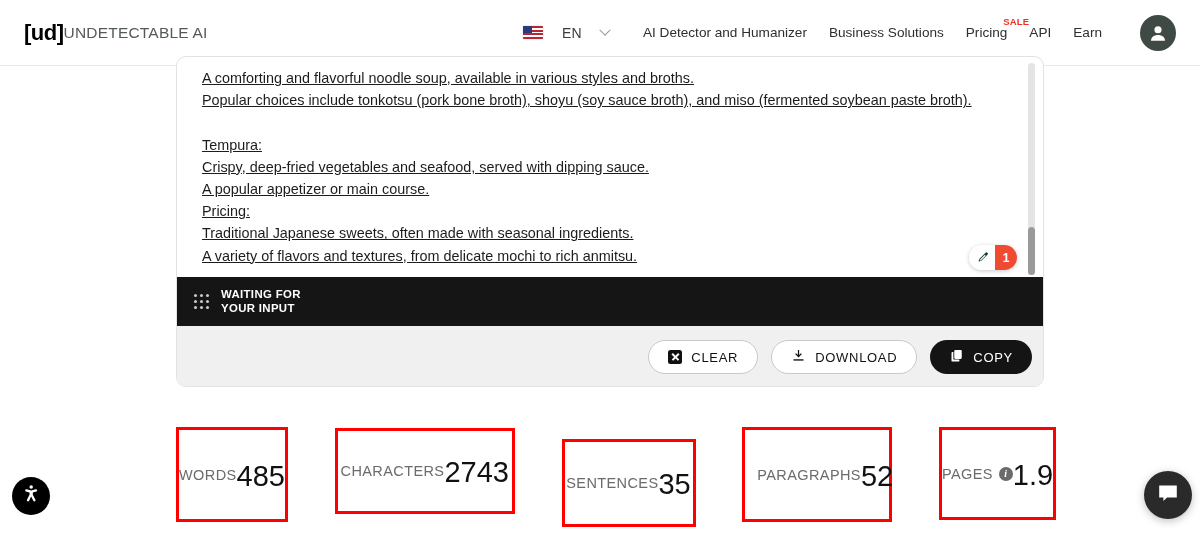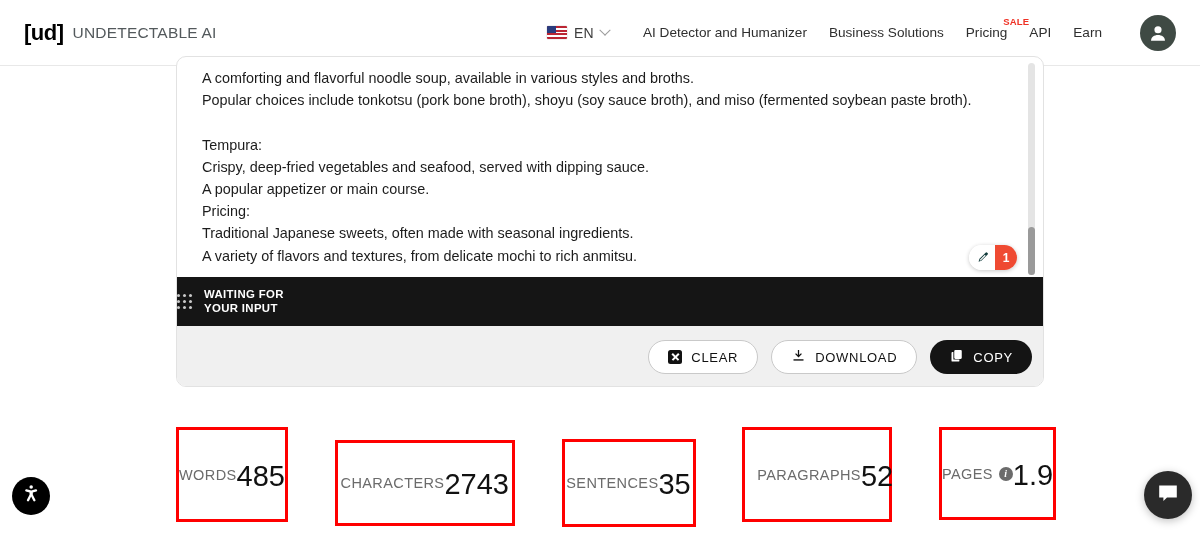--- a/index.html
+++ b/index.html
@@ -12,38 +12,38 @@
 
   
   .header {
     position: absolute; top: 0; left: 0;
     width: 1200px; height: 66px;
     background: #ffffff;
     border-bottom: 1px solid #e8e8e8;
     display: flex; align-items: center;
   }
   .brand {
-    display: flex; align-items: center; gap: 9px;
+    display: flex; align-items: center; 
     margin-left: 24px;
   }
   .logo-mark {
     font-size: 22px; font-weight: bold; color: #000000;
     letter-spacing: -0.5px; line-height: 1;
   }
   .brand-name {
     font-size: 15.5px; color: #53595c; letter-spacing: 0.2px;
     white-space: nowrap;
   }
 
   .nav {
     margin-left: auto; margin-right: 24px;
     display: flex; align-items: center;
   }
   .lang {
-    display: flex; align-items: center; gap: 7px;
+    display: flex; align-items: center; gap: 19px;
     margin-right: 34px; cursor: pointer;
   }
   .flag {
     width: 20px; height: 13px; border-radius: 1px;
     background:
       repeating-linear-gradient(to bottom,
         #bb2533 0px, #bb2533 1.85px,
         #ffffff 1.85px, #ffffff 3.7px);
     position: relative; overflow: hidden;
     box-shadow: 0 0 0 0.5px rgba(0,0,0,.12);
@@ -87,20 +87,21 @@
   }
   .editor {
     position: absolute; left: 0; top: 0;
     width: 868px; height: 220px;
     padding: 10px 40px 0 25px;
     overflow: hidden;
   }
   .editor p {
     font-size: 14.4px; color: #1c1c1c; line-height: 22.2px;
     white-space: nowrap;
+    text-decoration: underline;
   }
   .editor p.blank { height: 22.2px; }
 
   .scroll-track {
     position: absolute; right: 8px; top: 6px;
     width: 7px; height: 212px;
     background: #e4e4e4; border-radius: 4px;
   }
   .scroll-thumb {
     position: absolute; left: 0; bottom: 0;
@@ -124,20 +125,21 @@
     flex: 1; background: #ef4a32; color: #ffffff;
     font-size: 12px; font-weight: bold;
     display: flex; align-items: center; justify-content: center;
   }
 
   .status-bar {
     position: absolute; left: 0; top: 220px;
     width: 868px; height: 49px;
     background: #151515;
     display: flex; align-items: center;
+    padding-left: 17px;
   }
   .dot-grid {
     width: 16px; height: 16px;
     display: grid; grid-template-columns: repeat(3,1fr);
     grid-template-rows: repeat(3,1fr); gap: 2px;
     margin-right: 11px;
   }
   .dot-grid i {
     display: block; width: 3.4px; height: 3.4px;
     border-radius: 50%; background: #c9c9c9;
@@ -182,21 +184,21 @@
     width: 880px; height: 100px;
     display: flex; justify-content: space-between; align-items: flex-start;
   }
   .stat {
     border: 3px solid #ff0000;
     background: #ffffff;
     display: flex; flex-direction: row;
     align-items: center; justify-content: center;
   }
   .stat-w1 { width: 112px; height: 95px; }
-  .stat-w2 { width: 180px; height: 86px; margin-top: 13px; }
+  .stat-w2 { width: 180px; height: 86px; margin-top: 1px; }
   .stat-w3 { width: 134px; height: 88px; margin-top: 12px; }
   .stat-w4 { width: 150px; height: 95px; padding-left: 16px; }
   .stat-w5 { width: 117px; height: 93px; }
   .stat-label {
     font-size: 14.5px; color: #6b6b6b; letter-spacing: .4px;
     display: flex; align-items: center; gap: 6px;
   }
   .stat-value {
     font-size: 29px; color: #111111; margin-top: 3px; line-height: 1;
   }

